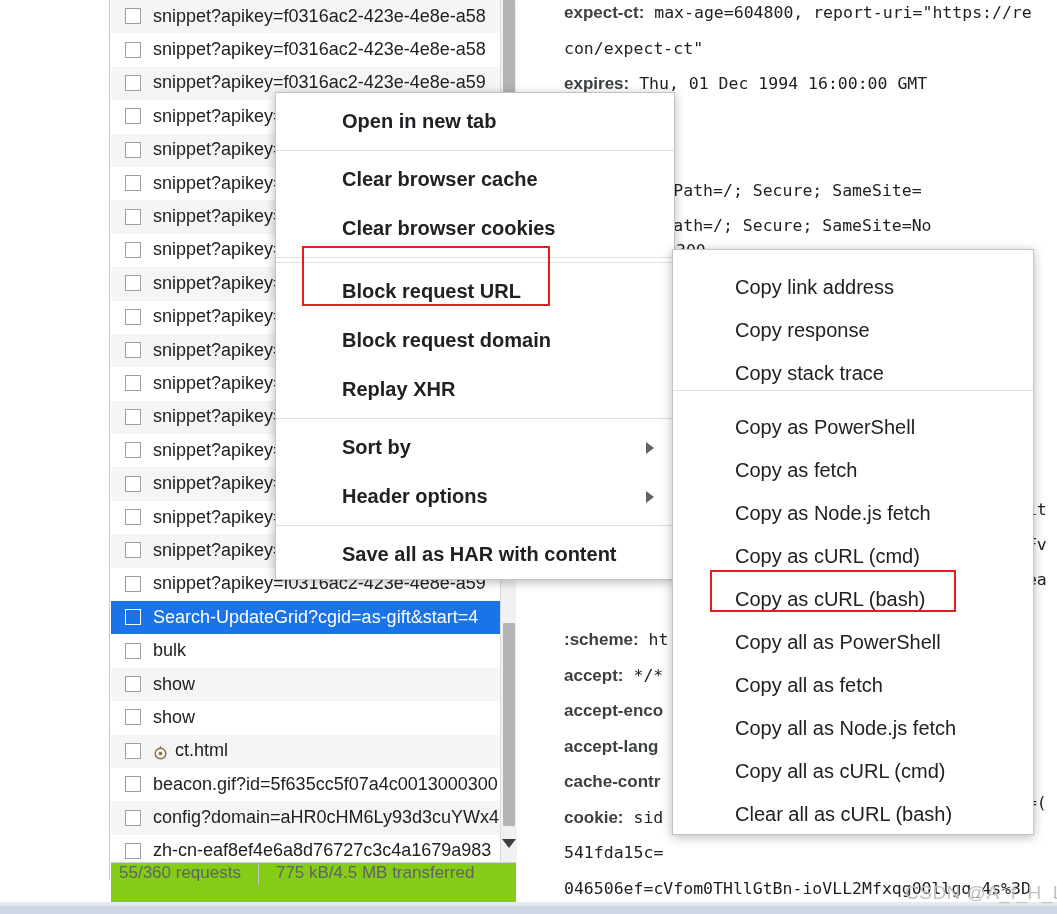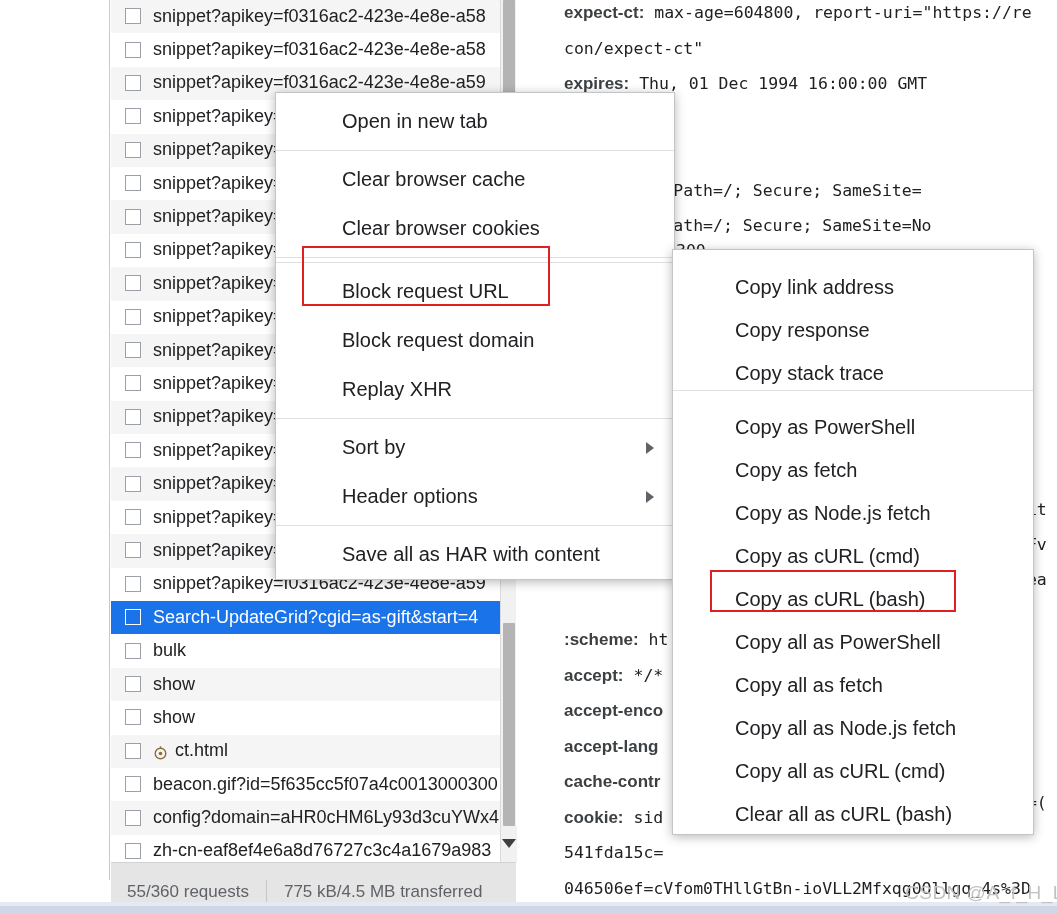--- a/index.html
+++ b/index.html
@@ -90,25 +90,25 @@
     display: flex; align-items: center; justify-content: center;
     background: #f1f1f1;
   }
   .list-arrow-down svg { display:block; }
 
   
   .status-bar {
     position: absolute;
     left: 111px; top: 862px;
     width: 405px; height: 40px;
-    background: #e5e5e5;
+    background: #84cc16;
     border-top: 1px solid #d2d2d2;
-    display: flex; align-items: flex-end;
-    box-sizing: border-box;
-    padding-left: 16px;
+    display: flex; align-items: flex-start;
+    box-sizing: border-box;
+    padding-left: 8px;
     font-size: 17px;
     color: #5f6368;
   }
   .status-sep {
     width: 1px; height: 22px;
     background: #c6c6c6;
     margin: 0 17px;
   }
 
   
@@ -150,20 +150,21 @@
   .ctx-item {
     position: relative;
     height: 49px;
     display: flex; align-items: center;
     padding-left: 66px;
     padding-right: 18px;
     font-size: 20px;
     color: #202124;
     box-sizing: border-box;
     white-space: nowrap;
+    font-weight: bold;
   }
   .ctx-item.hl { background: #e8e8e8; }
   .ctx-sep {
     height: 1px; background: #e0e0e0;
     margin: 4px 0;
   }
   .ctx-arrow {
     position: absolute; right: 20px; top: 50%;
     transform: translateY(-50%);
     width: 0; height: 0;

